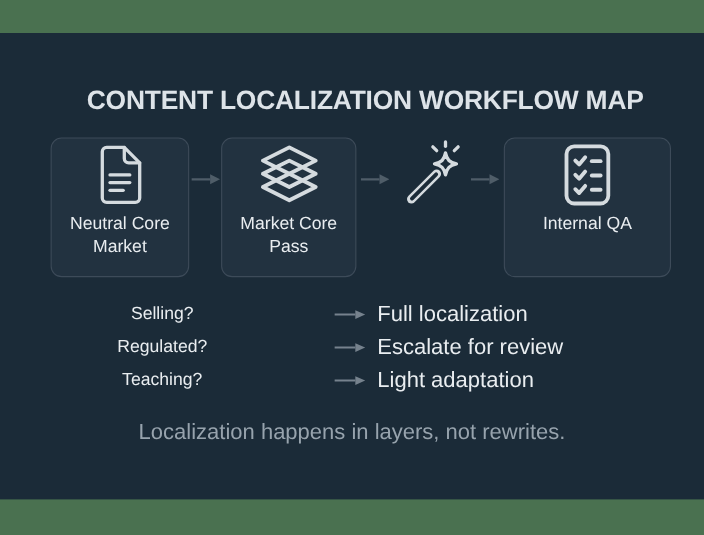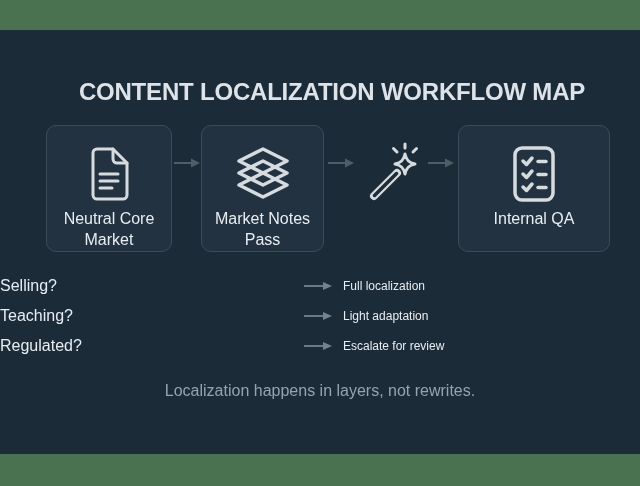--- a/index.html
+++ b/index.html
@@ -14,21 +14,21 @@
 
   .title {
     position:absolute; top:66px; left:0; width:640px; margin:12px;
     text-align:center; font-size:24px; font-weight:700;
     letter-spacing:-0.2px; color:#dde3e8;
   }
 
   
   .step {
     position:absolute; top:125px; height:127px; box-sizing:border-box;
-    display:flex; flex-direction:column; align-items:center; padding-top:18px;
+    display:flex; flex-direction:column; align-items:center; padding-top:3px;
   }
   .step.boxed {
     background:#223240; border:1px solid #3d4b59; border-radius:10px;
   }
   #step1 { left:46px;  width:126px; }
   #step2 { left:201px; width:123px; }
   #step3 { left:338px; width:112px; }
   #step4 { left:458px; width:152px; }
 
   .icon { height:60px; display:flex; align-items:center; justify-content:center; }
@@ -38,27 +38,27 @@
     color:#e9edf0;
   }
   .lbl span { display:block; }
 
   .flow-arrow { position:absolute; top:157px; }
   #arr1 { left:174px; } #arr2 { left:328px; } #arr3 { left:428px; }
 
   
   .decisions { position:absolute; top:271px; left:0; width:640px; }
   .drow { display:flex; align-items:center; height:30px; }
-  .q { width:295px; text-align:left; font-size:16px; color:#e9edf0; }
+  .q { width:295px; text-align:center; font-size:16px; color:#e9edf0; }
   .darrow { margin:0 11px 0 9px; flex:0 0 auto; display:flex; }
-  .a { font-size:12px; color:#e9edf0; }
+  .a { font-size:20px; color:#e9edf0; }
 
   .caption {
     position:absolute; top:382px; left:0; width:640px;
-    text-align:center; font-size:16px; color:#97a3ad;
+    text-align:center; font-size:20px; color:#97a3ad;
   }
 </style>
 </head>
 <body>
 
 <div class="page">
 
   <div class="band band-top"></div>
 
   <h1 class="title">CONTENT LOCALIZATION WORKFLOW MAP</h1>
@@ -86,21 +86,21 @@
 
   <div class="step boxed" id="step2">
     <span class="icon">
       <svg width="58" height="58" viewBox="0 0 58 58" fill="none" stroke="#d5dbdf" stroke-width="3.5" stroke-linejoin="round">
         <path d="M29 4 L53 16 L29 28 L5 16 Z"></path>
         <path d="M29 16 L53 28 L29 40 L5 28 Z"></path>
         <path d="M29 28 L53 40 L29 52 L5 40 Z"></path>
       </svg>
     </span>
     <span class="lbl">
-      <span>Market Notes</span>
+      <span>Market Core</span>
       <span>Pass</span>
     </span>
   </div>
 
   <svg class="flow-arrow" id="arr2" width="26" height="12" viewBox="0 0 26 12">
     <line x1="0" y1="6" x2="17" y2="6" stroke="#4f5d68" stroke-width="2"></line>
     <polygon points="17,1.5 26,6 17,10.5" fill="#4f5d68"></polygon>
   </svg>
 
   <div class="step" id="step3">
@@ -146,38 +146,38 @@
       <span class="q">Selling?</span>
       <span class="darrow">
         <svg width="28" height="10" viewBox="0 0 28 10">
           <line x1="0" y1="5" x2="19" y2="5" stroke="#76828d" stroke-width="1.8"></line>
           <polygon points="19,1 28,5 19,9" fill="#76828d"></polygon>
         </svg>
       </span>
       <span class="a">Full localization</span>
     </div>
     <div class="drow">
+      <span class="q">Regulated?</span>
+      <span class="darrow">
+        <svg width="28" height="10" viewBox="0 0 28 10">
+          <line x1="0" y1="5" x2="19" y2="5" stroke="#76828d" stroke-width="1.8"></line>
+          <polygon points="19,1 28,5 19,9" fill="#76828d"></polygon>
+        </svg>
+      </span>
+      <span class="a">Escalate for review</span>
+    </div>
+    <div class="drow">
       <span class="q">Teaching?</span>
       <span class="darrow">
         <svg width="28" height="10" viewBox="0 0 28 10">
           <line x1="0" y1="5" x2="19" y2="5" stroke="#76828d" stroke-width="1.8"></line>
           <polygon points="19,1 28,5 19,9" fill="#76828d"></polygon>
         </svg>
       </span>
       <span class="a">Light adaptation</span>
-    </div>
-    <div class="drow">
-      <span class="q">Regulated?</span>
-      <span class="darrow">
-        <svg width="28" height="10" viewBox="0 0 28 10">
-          <line x1="0" y1="5" x2="19" y2="5" stroke="#76828d" stroke-width="1.8"></line>
-          <polygon points="19,1 28,5 19,9" fill="#76828d"></polygon>
-        </svg>
-      </span>
-      <span class="a">Escalate for review</span>
     </div>
   </div>
 
   <div class="caption">Localization happens in layers, not rewrites.</div>
 
   <div class="band band-bottom"></div>
 
 </div>
 
 </body></html>

